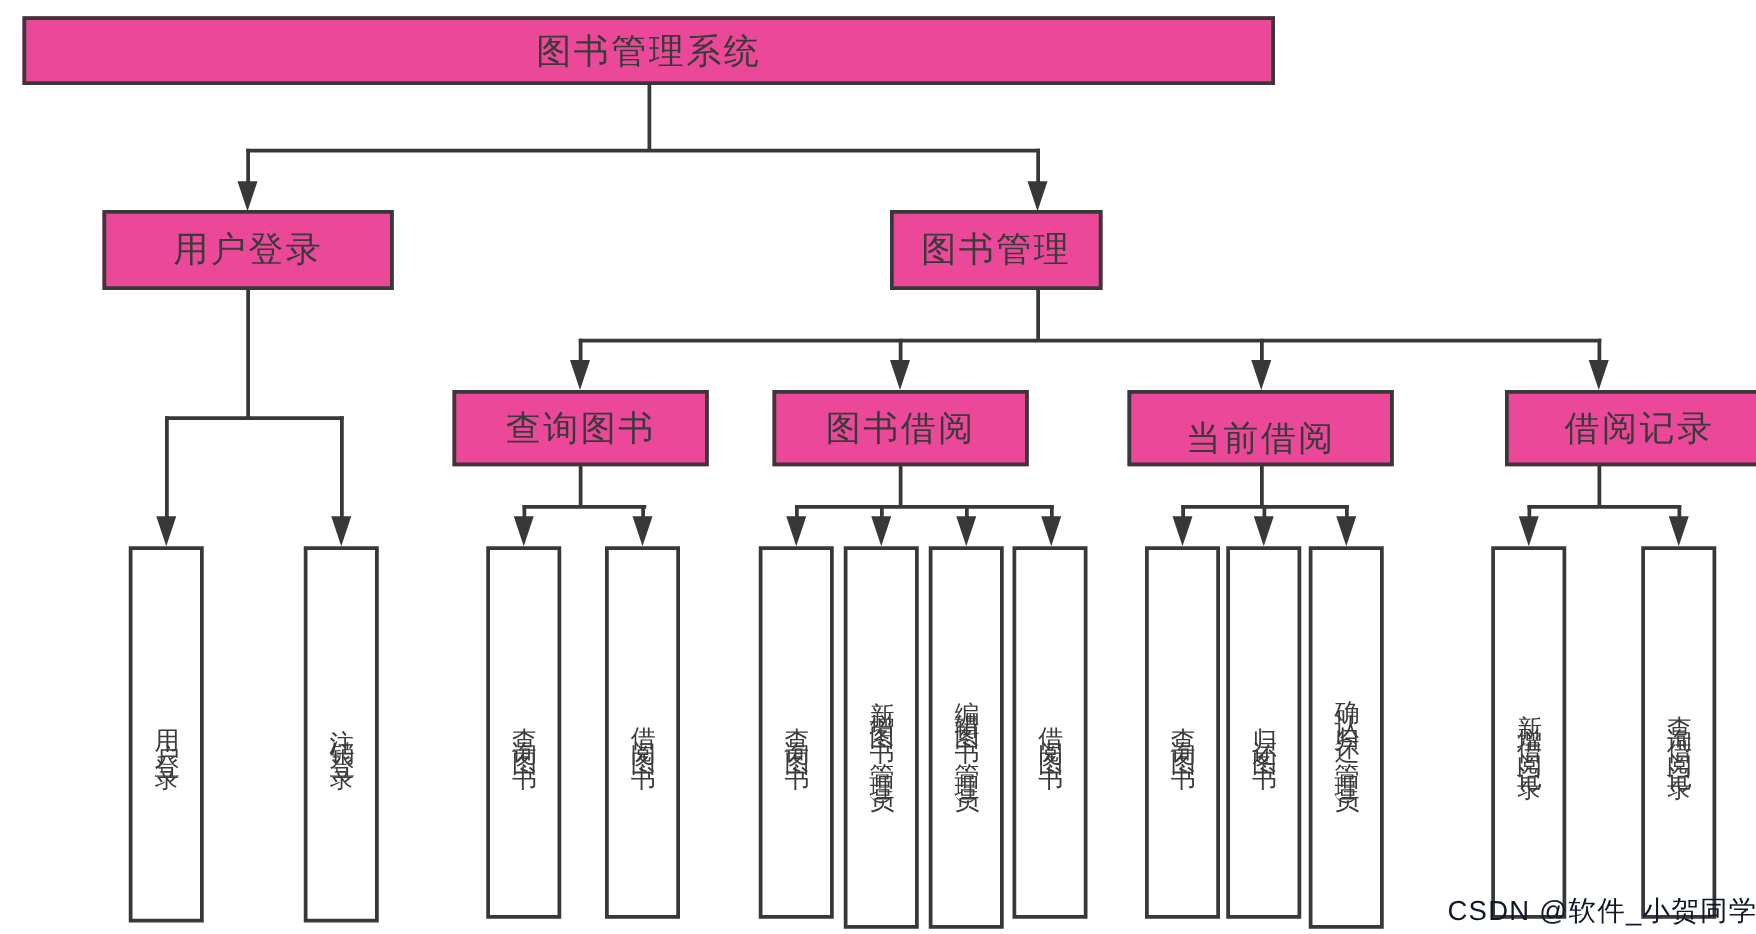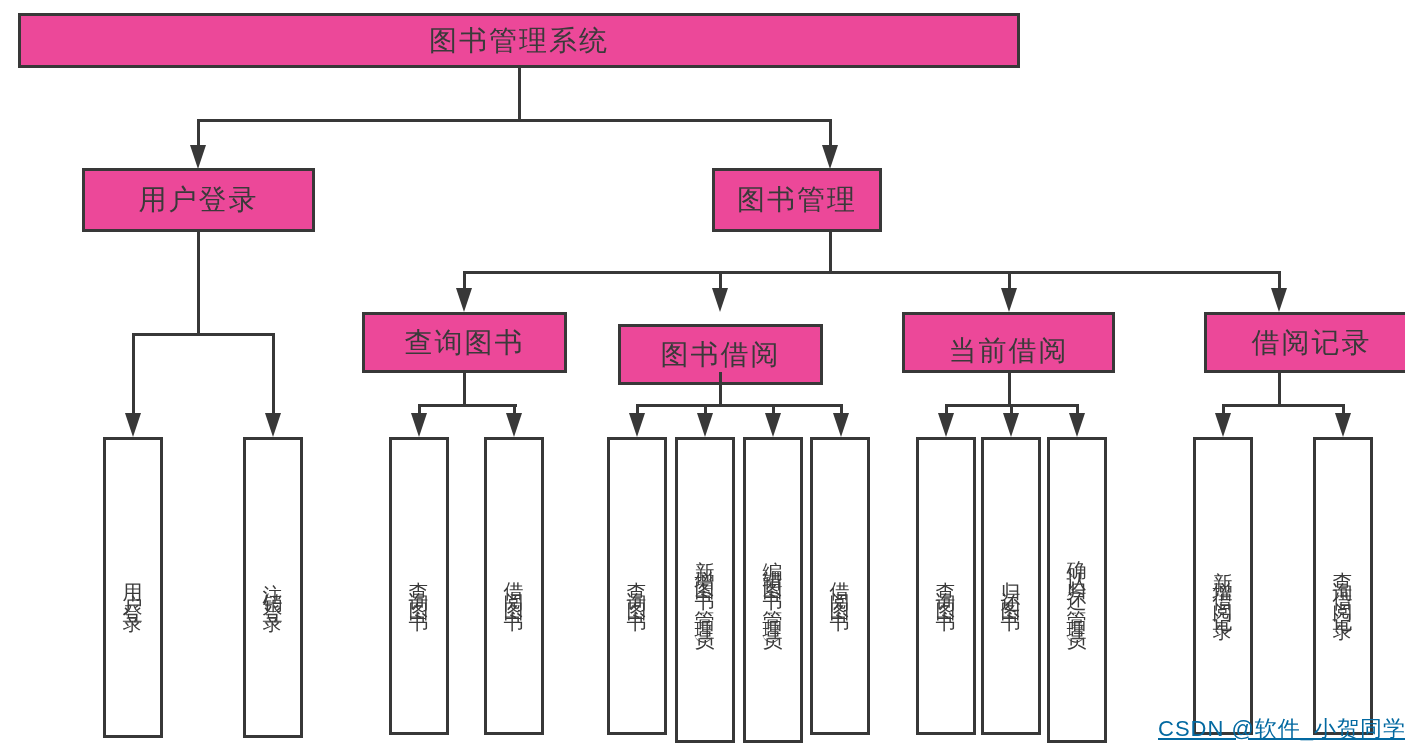--- a/index.html
+++ b/index.html
@@ -21,21 +21,21 @@
     font-size:20px;letter-spacing:10px;line-height:1;white-space:nowrap;
   }
   .ln{position:absolute;background:#383838;display:block;}
   .arw{
     position:absolute;display:block;width:0;height:0;
     border-left:8px solid transparent;border-right:8px solid transparent;
     border-top:24px solid #383838;
   }
   .watermark{
     position:absolute;left:1158px;top:714px;z-index:10;
-    font-size:22px;letter-spacing:1px;color:#0369a1;white-space:nowrap;text-decoration:underline;
+    font-size:22px;letter-spacing:1px;color:#0f172a;white-space:nowrap;
   }
 </style>
 </head>
 <body>
 
 <div class="canvas">
 
   <div class="hbox" style="left:18px;top:13px;width:1002px;height:55px;">
     <span>图书管理系统</span>
   </div>
@@ -68,21 +68,21 @@
   <i class="ln" style="left:719px;top:271px;width:3px;height:20px;"></i>
   <i class="arw" style="left:712px;top:288px;"></i>
   <i class="ln" style="left:1008px;top:271px;width:3px;height:20px;"></i>
   <i class="arw" style="left:1001px;top:288px;"></i>
   <i class="ln" style="left:1278px;top:271px;width:3px;height:20px;"></i>
   <i class="arw" style="left:1271px;top:288px;"></i>
 
   <div class="hbox" style="left:362px;top:312px;width:205px;height:61px;">
     <span>查询图书</span>
   </div>
-  <div class="hbox" style="left:618px;top:312px;width:205px;height:61px;margin-top:12px;">
+  <div class="hbox" style="left:618px;top:312px;width:205px;height:61px;">
     <span>图书借阅</span>
   </div>
   <div class="hbox" style="left:902px;top:312px;width:213px;height:61px;align-items:flex-end;">
     <span>当前借阅</span>
   </div>
   <div class="hbox" style="left:1204px;top:312px;width:215px;height:61px;">
     <span>借阅记录</span>
   </div>
 
   <i class="ln" style="left:463px;top:372px;width:3px;height:34px;"></i>

